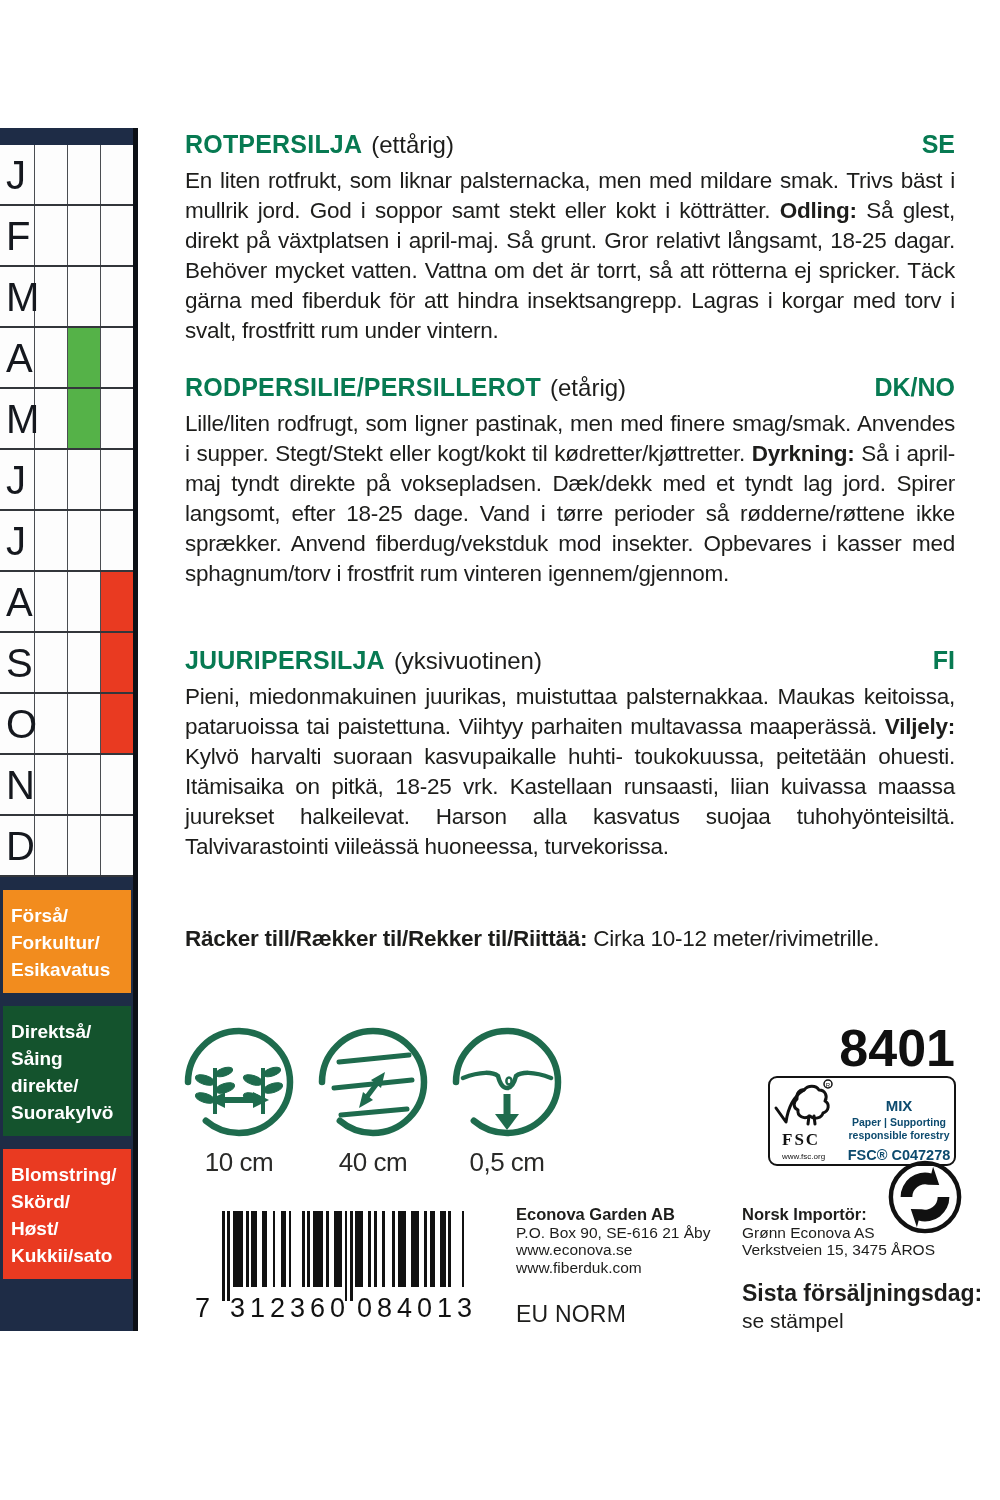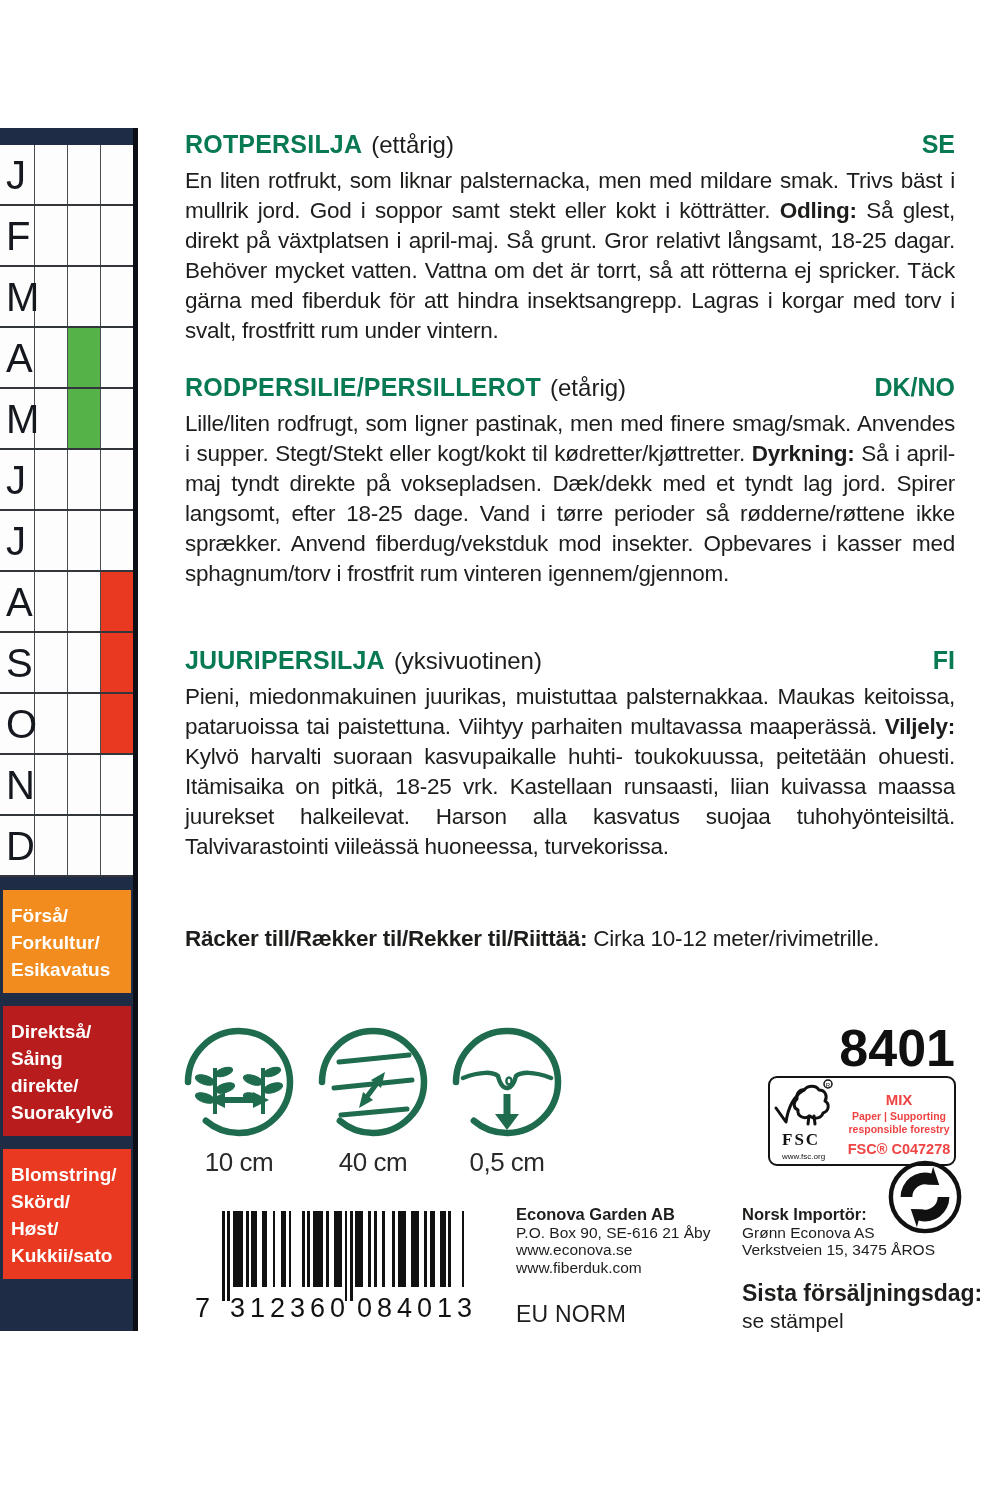--- a/index.html
+++ b/index.html
@@ -40,21 +40,21 @@
 
   
   .article-number{position:absolute;left:740px;top:1018px;width:215px;text-align:right;
                   font-size:52px;font-weight:bold;color:#101010;letter-spacing:0px;}
   .fsc-box{position:absolute;left:768px;top:1076px;width:188px;height:90px;box-sizing:border-box;
            border:2px solid #131313;border-radius:9px;display:flex;background:#fff;}
   .fsc-left{width:74px;position:relative;}
   .fsc-acronym{position:absolute;left:12px;top:52px;font-family:"Liberation Serif",serif;
                font-weight:bold;font-size:17px;letter-spacing:2px;color:#111;}
   .fsc-url{position:absolute;left:12px;top:74px;font-size:8px;color:#111;}
-  .fsc-right{flex:1;text-align:center;padding-top:13px;color:#ef4444;}
+  .fsc-right{flex:1;text-align:center;padding-top:19px;color:#0c4a6e;}
   .fsc-grade{font-weight:bold;font-size:15px;}
   .fsc-small{font-weight:bold;font-size:10.5px;line-height:12.5px;margin-top:2px;}
   .fsc-license{font-weight:bold;font-size:14.5px;margin-top:6px;}
 
   
   .barcode{position:absolute;left:195px;top:1211px;width:285px;height:112px;}
   .barcode svg{position:absolute;left:27px;top:0;}
   .bc-first{position:absolute;left:0px;top:82px;font-size:27px;color:#111;}
   .bc-left{position:absolute;left:35px;top:82px;width:112px;text-align:left;
            font-size:27px;letter-spacing:5px;color:#111;}
@@ -152,21 +152,21 @@
           <div class="cal-cell cell-c2"></div>
           <div class="cal-cell cell-c3"></div>
         </div>
       </div>
     <div class="legend">
         <div class="legend-box" style="background: rgb(242, 140, 30);">
           <div>Förså/</div>
           <div>Forkultur/</div>
           <div>Esikavatus</div>
         </div>
-        <div class="legend-box" style="background: #b91c1c;">
+        <div class="legend-box" style="background: #14532d;">
           <div>Direktså/</div>
           <div>Såing</div>
           <div>direkte/</div>
           <div>Suorakylvö</div>
         </div>
         <div class="legend-box" style="background: rgb(233, 58, 33);">
           <div>Blomstring/</div>
           <div>Skörd/</div>
           <div>Høst/</div>
           <div>Kukkii/sato</div>

